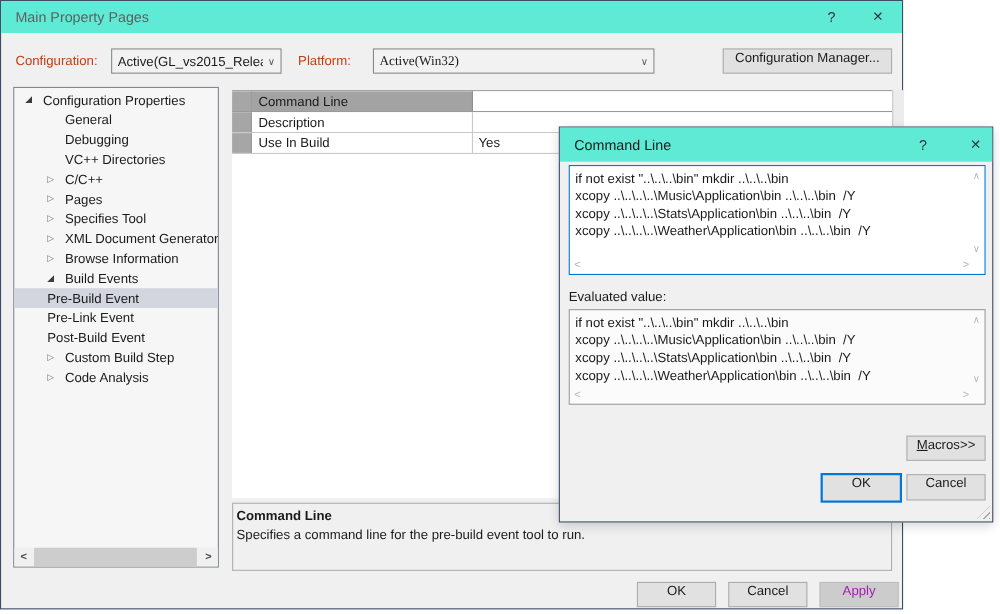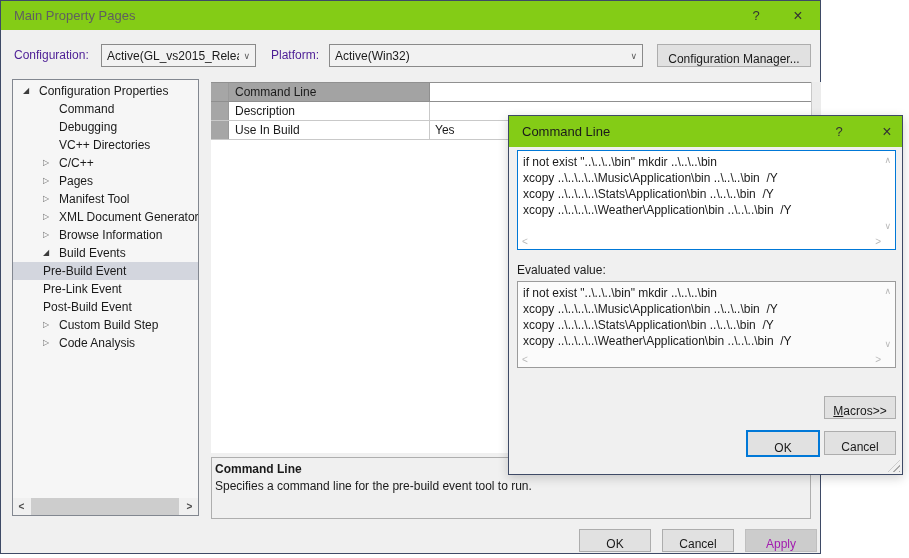--- a/index.html
+++ b/index.html
@@ -3,34 +3,34 @@
 <meta charset="utf-8">
 <style>
   * { margin:0; padding:0; box-sizing:border-box; }
   html,body { background:#fff; }
   body { font-family:"Liberation Sans", sans-serif; font-size:12px; color:#1a1a1a; }
   #canvas { position:relative; width:909px; height:558px; background:#ffffff; overflow:hidden; }
 
   
   #main-dialog { position:absolute; left:0; top:0; width:821px; height:554px;
                  background:#f0f0f0; border:1px solid #3e4a66; }
-  .titlebar { position:absolute; left:0; top:0; right:0; height:29px; background:#84cc16; }
+  .titlebar { position:absolute; left:0; top:0; right:0; height:29px; background:#5eead4; }
   .titlebar .title { position:absolute; left:13px; top:0; line-height:29px; font-size:13px; color:#5f5f5f; white-space:nowrap; }
   .cap-btn { position:absolute; top:0; width:32px; height:29px; display:flex; align-items:center; justify-content:center; color:#333; }
   .cap-help { font-size:13px; }
   .cap-close { font-size:16px; }
 
   
-  .lab { position:absolute; height:23px; line-height:23px; color:#4c1d95; white-space:nowrap; }
+  .lab { position:absolute; height:23px; line-height:23px; color:#c2410c; white-space:nowrap; }
   .combo { position:absolute; height:23px; background:#f2f2f2; border:1px solid #8a8a8a;
            display:flex; align-items:center; padding:0 5px; overflow:hidden; }
   .combo .ctext { white-space:nowrap; overflow:hidden; flex:1; }
   .combo .chev { margin-left:4px; color:#5a5a5a; font-size:9px; flex:0 0 auto; }
   .btn { position:absolute; height:23px; background:#e1e1e1; border:1px solid #adadad;
-         display:flex; align-items:flex-end; justify-content:center; white-space:nowrap; }
+         display:flex; align-items:flex-start; justify-content:center; white-space:nowrap; }
   .btn.disabled { background:#cccccc; border-color:#bfbfbf; color:#a21caf; }
 
   
   #tree { position:absolute; left:11px; top:78px; width:187px; height:437px;
           background:#f6f6f6; border:1px solid #828790; overflow:hidden; }
   #tree .items { position:absolute; left:0; top:2px; right:0; }
   .tree-item { position:relative; height:18px; line-height:18px; white-space:nowrap; }
   .tree-item.lvl0 { padding-left:26px; }
   .tree-item.lvl1 { padding-left:46px; }
   .tree-item.lvl2 { padding-left:30px; }
@@ -107,54 +107,54 @@
           <span>×</span>
         </span>
     </div>
 
     <span class="lab" style="left:13px; top:43px;">Configuration:</span>
     <div class="combo" style="left:100px; top:43px; width:155px;">
       <span class="ctext">Active(GL_vs2015_Release</span>
       <span class="chev">∨</span>
     </div>
     <span class="lab" style="left:270px; top:43px;">Platform:</span>
-    <div class="combo" style="left:328px; top:43px; width:314px;">
+    <div class="combo" style="left:338px; top:43px; width:256px;font-family:Liberation Serif, serif;">
       <span class="ctext">Active(Win32)</span>
       <span class="chev">∨</span>
     </div>
     <div class="btn" style="left:656px; top:43px; width:154px;">
       <span>Configuration Manager...</span>
     </div>
 
     <div id="tree">
       <div class="items">
         <div class="tree-item lvl0">
           <span class="glyph exp">◢</span>
           <span>Configuration Properties</span>
         </div>
         <div class="tree-item lvl1">
-          <span>Command</span>
+          <span>General</span>
         </div>
         <div class="tree-item lvl1">
           <span>Debugging</span>
         </div>
         <div class="tree-item lvl1">
           <span>VC++ Directories</span>
         </div>
         <div class="tree-item lvl1">
           <span class="glyph col">▷</span>
           <span>C/C++</span>
         </div>
         <div class="tree-item lvl1">
           <span class="glyph col">▷</span>
           <span>Pages</span>
         </div>
         <div class="tree-item lvl1">
           <span class="glyph col">▷</span>
-          <span>Manifest Tool</span>
+          <span>Specifies Tool</span>
         </div>
         <div class="tree-item lvl1">
           <span class="glyph col">▷</span>
           <span>XML Document Generator</span>
         </div>
         <div class="tree-item lvl1">
           <span class="glyph col">▷</span>
           <span>Browse Information</span>
         </div>
         <div class="tree-item lvl1">

